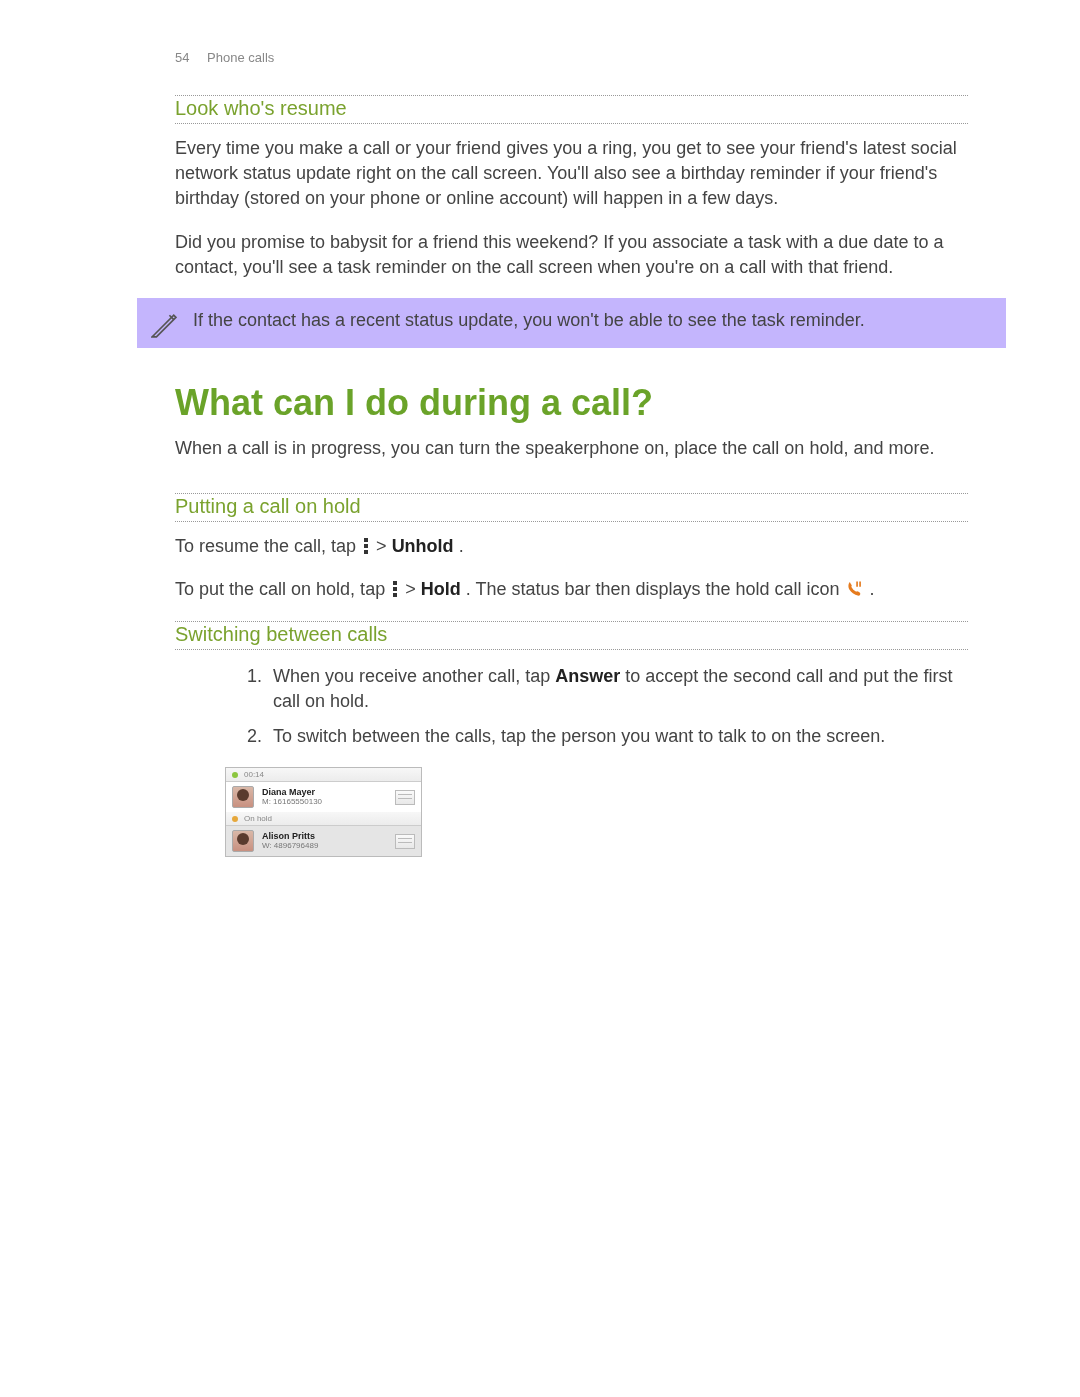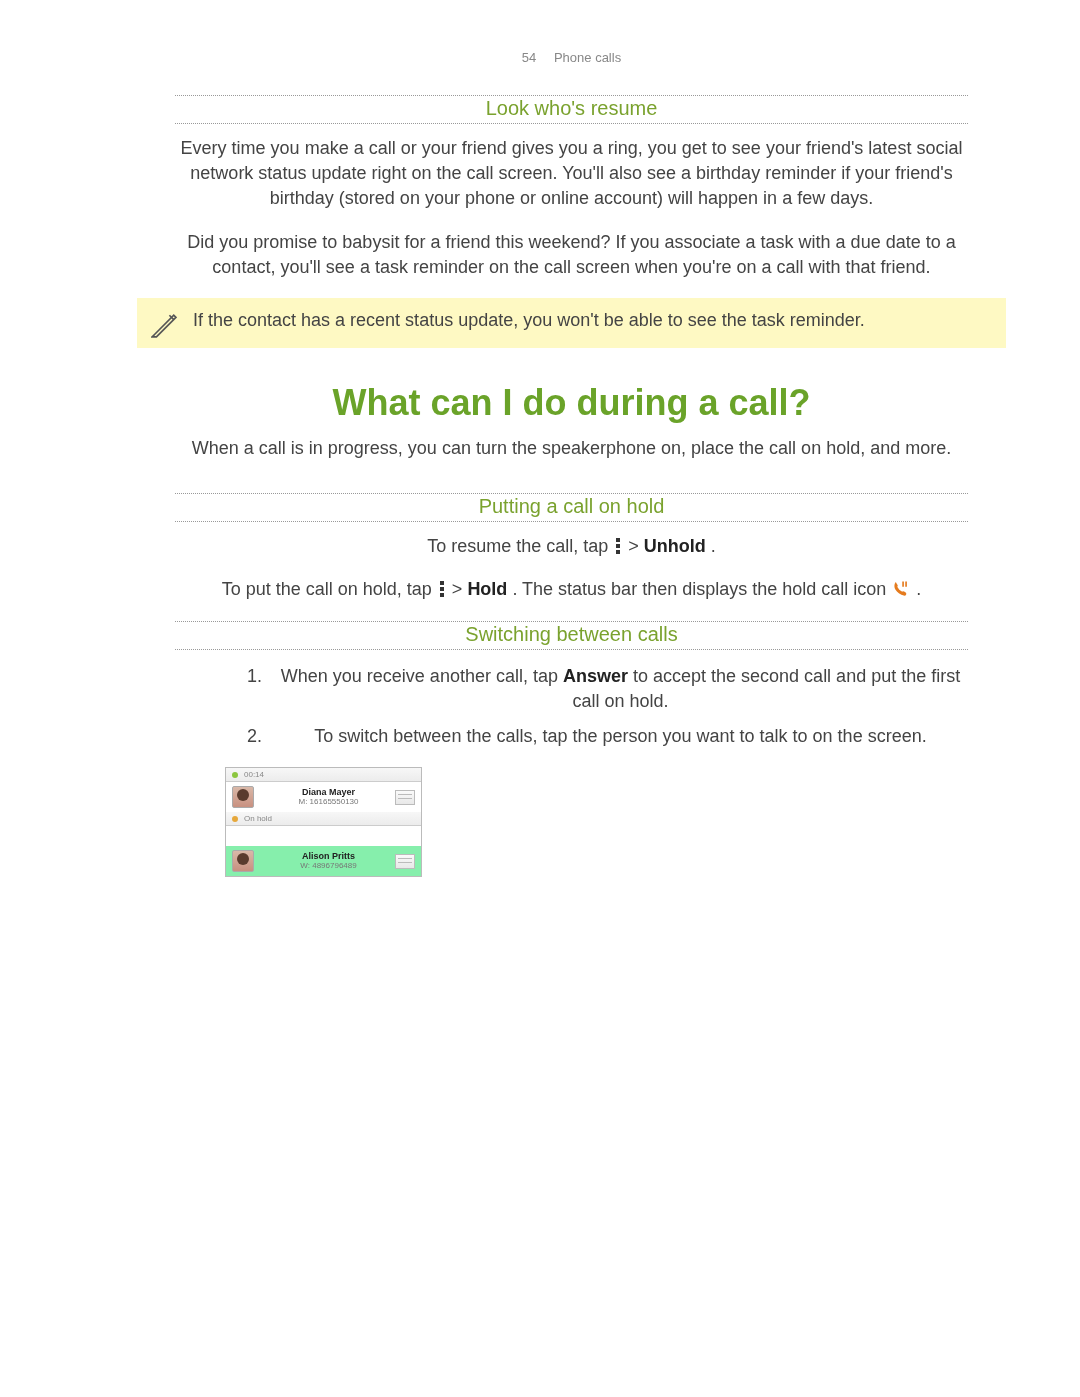--- a/index.html
+++ b/index.html
@@ -6,21 +6,20 @@
     margin: 0;
     padding: 0;
     background: #fff;
     font-family: "Helvetica Neue", Helvetica, Arial, sans-serif;
     color: #333;
     width: 1080px;
   }
   .page {
     padding: 50px 112px 200px 175px;
     box-sizing: border-box;
-    text-align: center;
   }
   .running-header {
     font-size: 13px;
     color: #888;
     margin-bottom: 30px;
   }
   .running-header .pagenum {
     margin-right: 14px;
   }
   .dotted-rule {
@@ -44,21 +43,21 @@
   .heading-block .dotted-rule.bottom {
     margin-top: 1px;
   }
   .bodytext {
     color: #444;
     font-size: 18px;
     line-height: 1.4;
     margin: 12px 0 18px 0;
   }
   .note-box {
-    background: #fef9c3;
+    background: #c4b5fd;
     display: flex;
     align-items: flex-start;
     padding: 10px 14px;
     margin: 10px -38px 34px -38px;
   }
   .note-box .pencil {
     width: 26px;
     height: 26px;
     margin-right: 16px;
     flex: 0 0 auto;
@@ -142,22 +141,21 @@
     width: 6px; height: 6px; border-radius: 50%;
     background: #e6a83c; margin-right: 6px;
   }
   .cs-row {
     display: flex;
     align-items: center;
     padding: 4px 6px;
   }
   .cs-row.active { background: #fff; }
   .cs-row.held {
-    background: #86efac;
-    margin-top: 20px;
+    background: #e5e5e5;
   }
   .cs-avatar {
     width: 20px; height: 20px;
     background: linear-gradient(#d9b8a8, #c89080);
     border: 1px solid #aaa;
     margin-right: 8px;
     border-radius: 2px;
     position: relative;
     overflow: hidden;
   }

